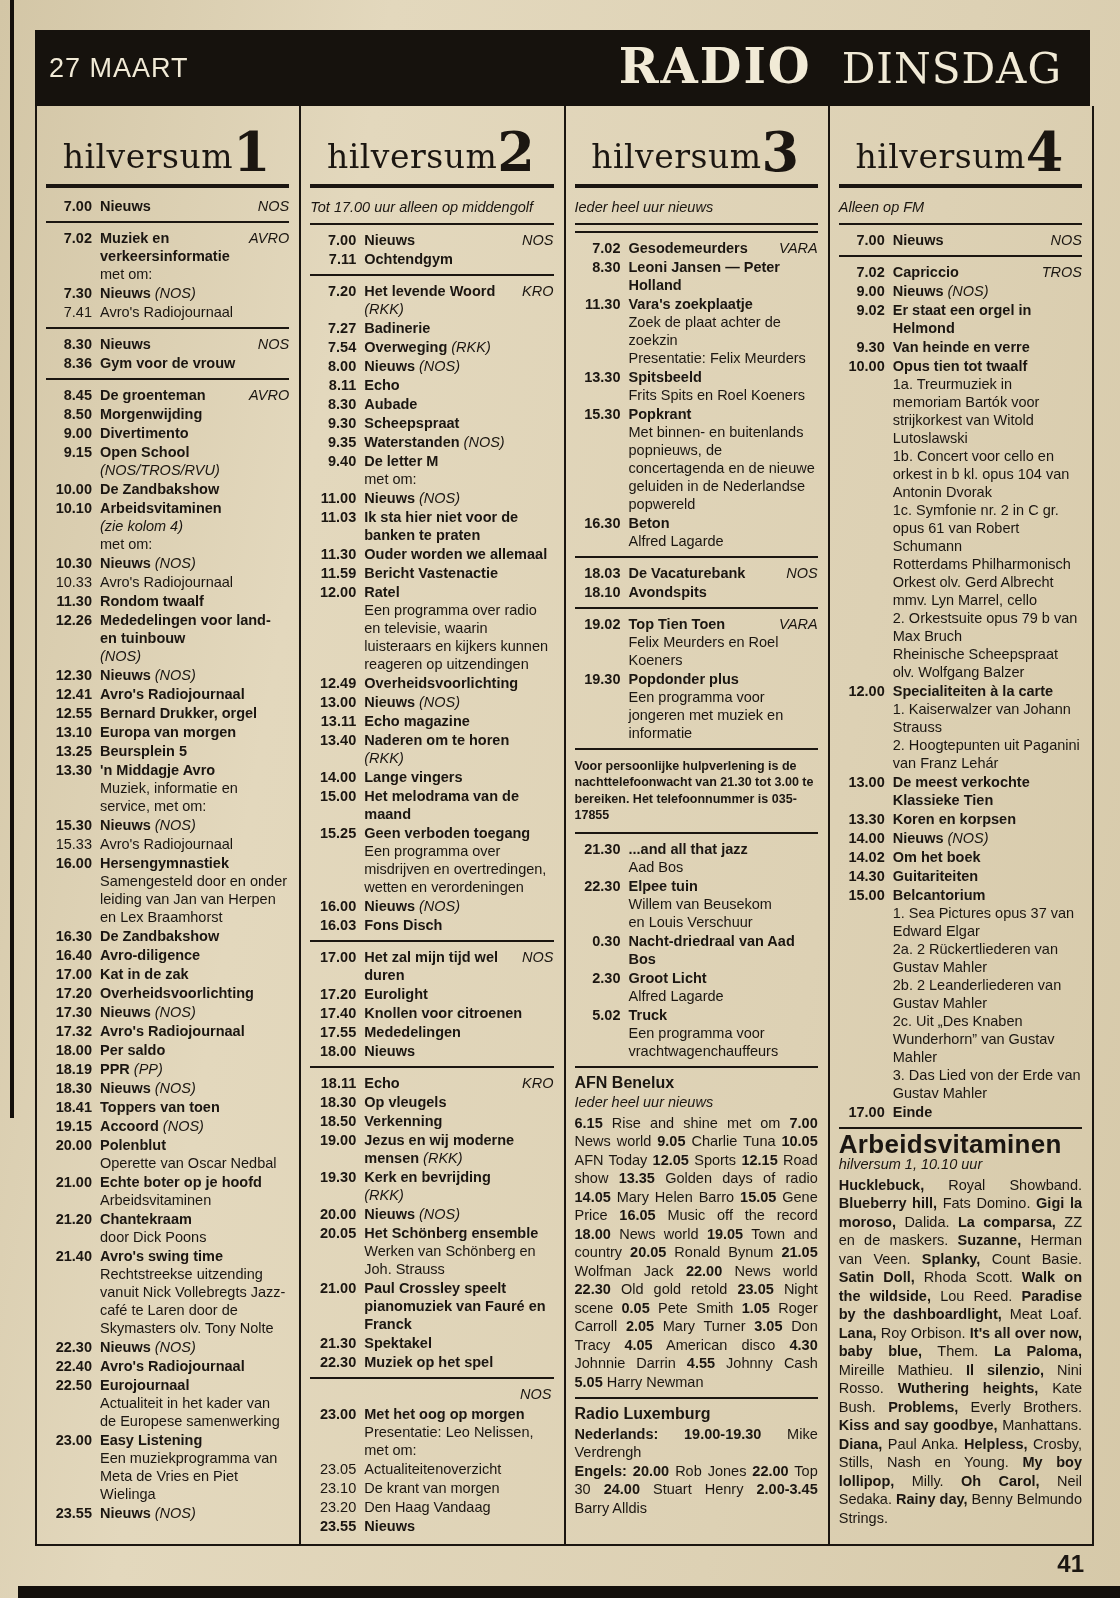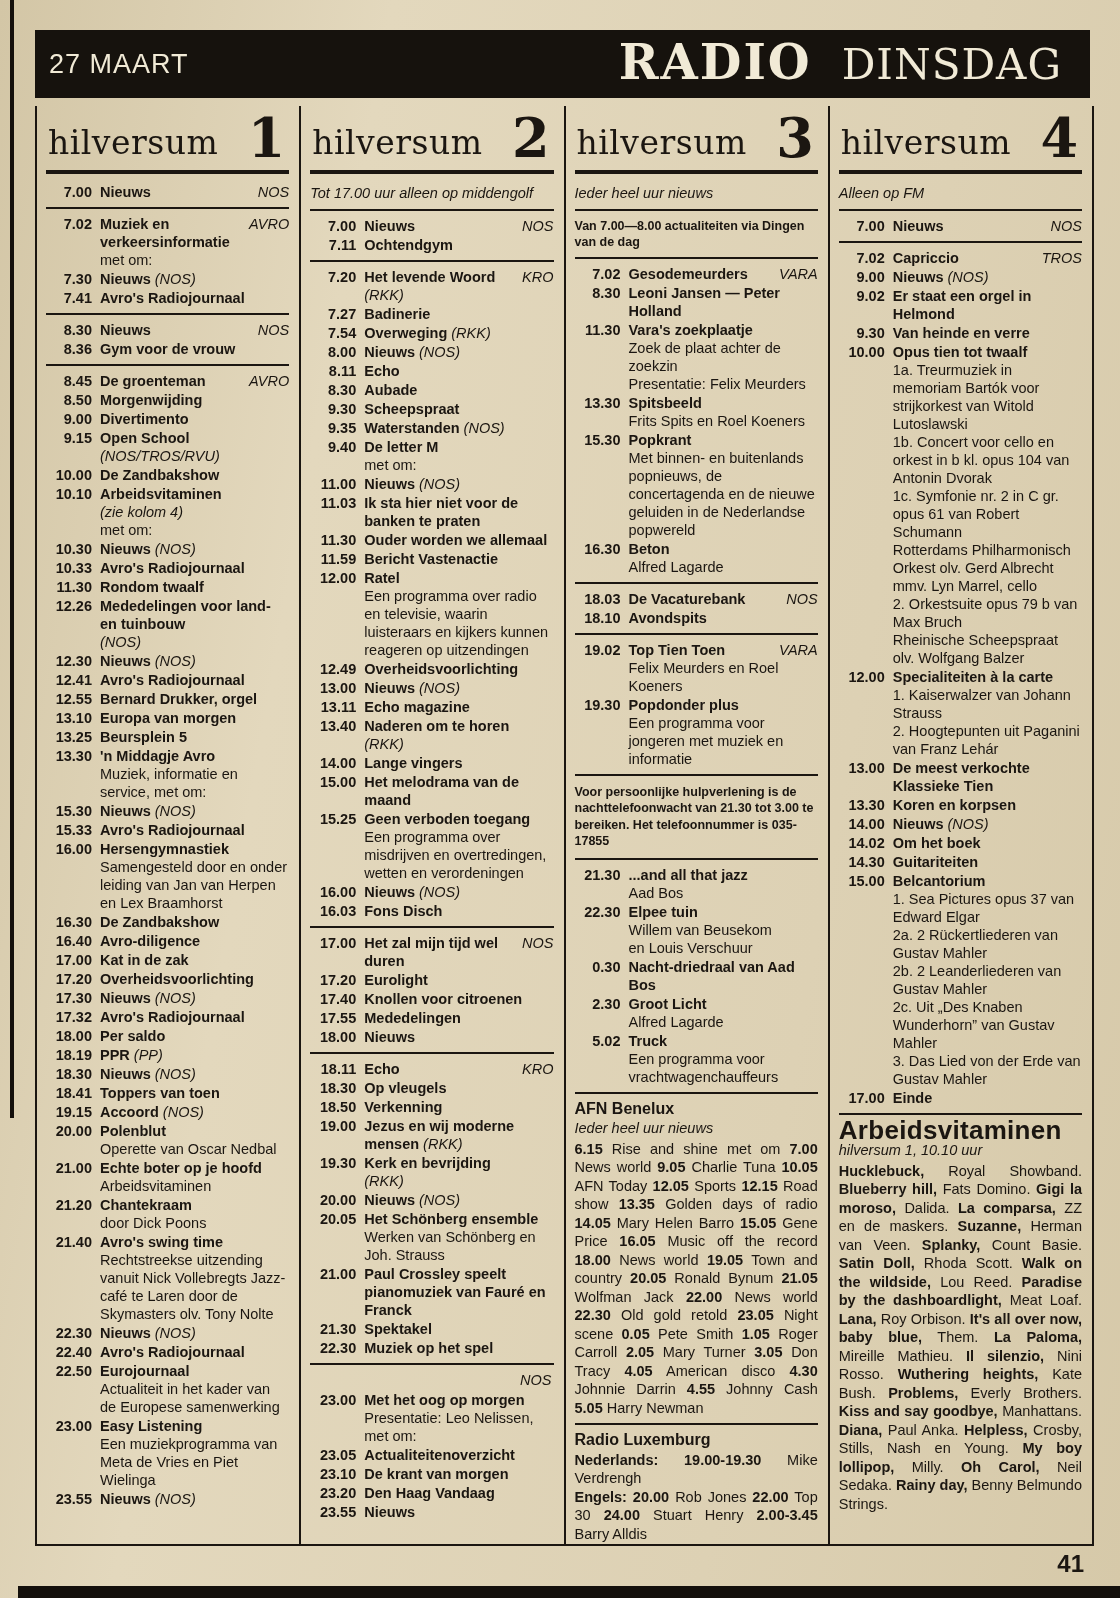--- a/index.html
+++ b/index.html
@@ -4,45 +4,45 @@
 <style>
   :root{
     --paper:#dcd0b2; --ink:#1b1611; --mast:#16120d; --mast-text:#f1ead6;
   }
   html,body{margin:0;padding:0;}
   body{background:#b9ac8d;font-family:"Liberation Sans",sans-serif;}
   .page{position:relative;width:1120px;height:1598px;margin:0 auto;overflow:hidden;color:var(--ink);
     background:linear-gradient(100deg,#d3c6a6,#e3d8bd 28%,#ddd1b4 70%,#d6c9a9);}
   .spine{position:absolute;left:10px;top:0;width:4px;height:1118px;background:#14100c;}
   .bottom-strip{position:absolute;left:18px;bottom:0;right:0;height:12px;background:#14100c;}
-  .masthead{position:absolute;left:35px;top:30px;width:1055px;height:68px;background:var(--mast);
+  .masthead{position:absolute;left:35px;top:30px;width:1055px;height:76px;background:var(--mast);
     color:var(--mast-text);display:flex;align-items:center;padding:0 14px;box-sizing:border-box;}
   .mast-date{font-size:27px;letter-spacing:1px;}
   .mast-brand{margin-left:auto;font-family:"DejaVu Serif",serif;font-weight:bold;font-size:48px;
     letter-spacing:2px;line-height:1;transform:translateY(-2px);}
   .mast-day{font-family:"DejaVu Serif",serif;font-size:42px;letter-spacing:1px;margin-left:30px;margin-right:14px;}
   .columns{position:absolute;left:35px;top:106px;width:1055px;bottom:52px;display:flex;
     border-left:2px solid var(--ink);border-right:2px solid var(--ink);border-bottom:2px solid var(--ink);
     overflow:hidden;}
   .col{flex:1 1 0;min-width:0;padding:0 10px 6px 9px;overflow:hidden;box-sizing:border-box;}
   .col + .col{border-left:2px solid var(--ink);}
-  .ch-head{display:flex;justify-content:space-between;align-items:flex-end;padding:10px 4px 0 2px;}
+  .ch-head{display:flex;justify-content:center;align-items:flex-end;padding:24px 4px 0 2px;}
   .ch-name{font-family:"DejaVu Serif",serif;font-size:33px;letter-spacing:0.5px;}
   .ch-num{font-family:"DejaVu Serif",serif;font-size:54px;font-weight:bold;line-height:0.85;}
   .ch-rule{border-top:4px solid var(--ink);margin:8px 0 9px;}
   .tn{font-style:italic;font-size:14.5px;line-height:18px;padding:1px 0;}
   .tn.small{font-style:normal;font-size:12.5px;line-height:16px;font-weight:bold;}
   .sep{border-top:2px solid var(--ink);margin:6px 0;}
   .prog{display:flex;font-size:14.5px;line-height:18px;margin:0 0 1px;}
   .time{width:46px;flex:0 0 46px;text-align:right;font-weight:bold;}
   .body{flex:1;min-width:0;padding-left:8px;}
   .t{font-weight:bold;}
   .nt{font-style:italic;}
   .net{float:right;font-style:italic;padding-left:6px;}
-  .light .time,.light .t{font-weight:bold;}
+  .light .time,.light .t{font-weight:normal;}
   .desc{font-weight:normal;}
   .desc.it{font-style:italic;}
   .lead-net{text-align:right;font-style:italic;font-size:14.5px;line-height:18px;margin:2px 2px 2px 0;}
   .note-box{font-size:12.5px;line-height:16.5px;font-weight:bold;padding:2px 0;}
   .feature{font-size:14.5px;line-height:18.5px;}
   .f-title{font-weight:bold;font-size:16px;margin:2px 0 1px;}
   .feature.big .f-title{font-size:26px;margin:4px 0 2px;letter-spacing:0.3px;}
   .f-sub{font-style:italic;margin-bottom:2px;}
   .f-par,.f-line,.songs{text-align:justify;}
   .page-num{position:absolute;right:36px;top:1550px;font-weight:bold;font-size:24px;}
@@ -646,21 +646,20 @@
         </div>
       </section>
       <section class="col">
         <div class="ch-head">
           <span class="ch-name">hilversum</span>
           <span class="ch-num">3</span>
         </div>
         <div class="ch-rule"></div>
         <div class="tn">Ieder heel uur nieuws</div>
         <div class="sep"></div>
-        <div class="tn small">Van 7.00—8.00 actualiteiten via Dingen van de dag</div>
         <div class="sep"></div>
         <div class="prog">
           <span class="time">7.02</span>
           <div class="body">
             <div class="tl"><span class="net">VARA</span><span class="t">Gesodemeurders</span></div>
           </div>
         </div>
         <div class="prog">
           <span class="time">8.30</span>
           <div class="body">

